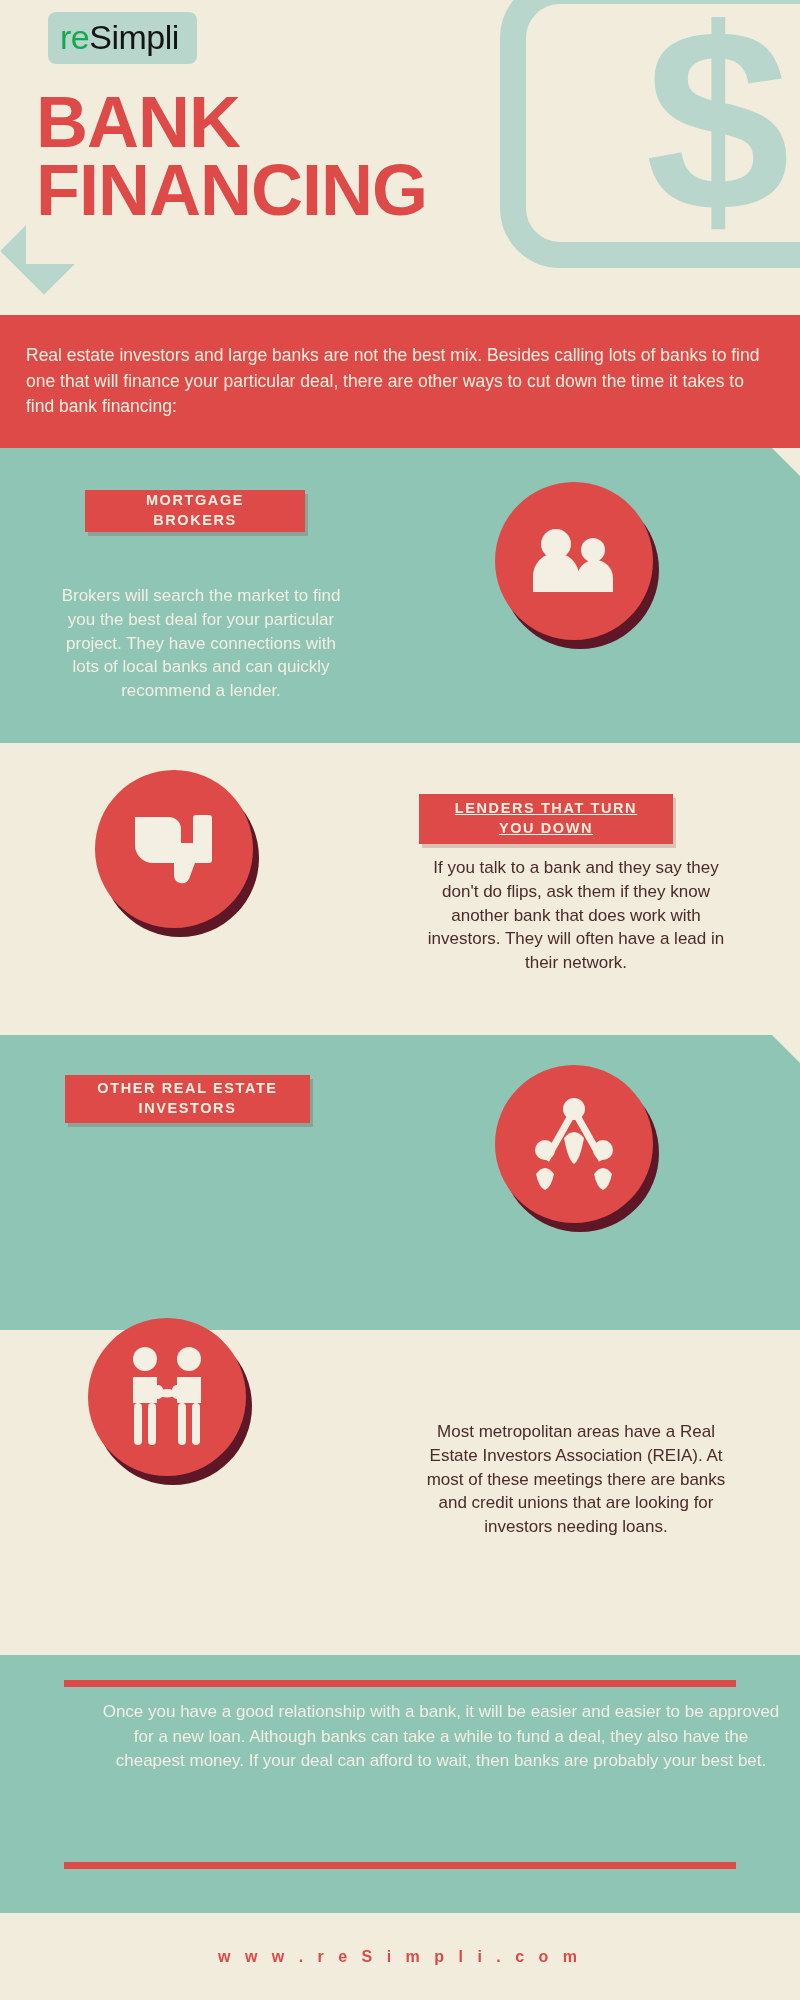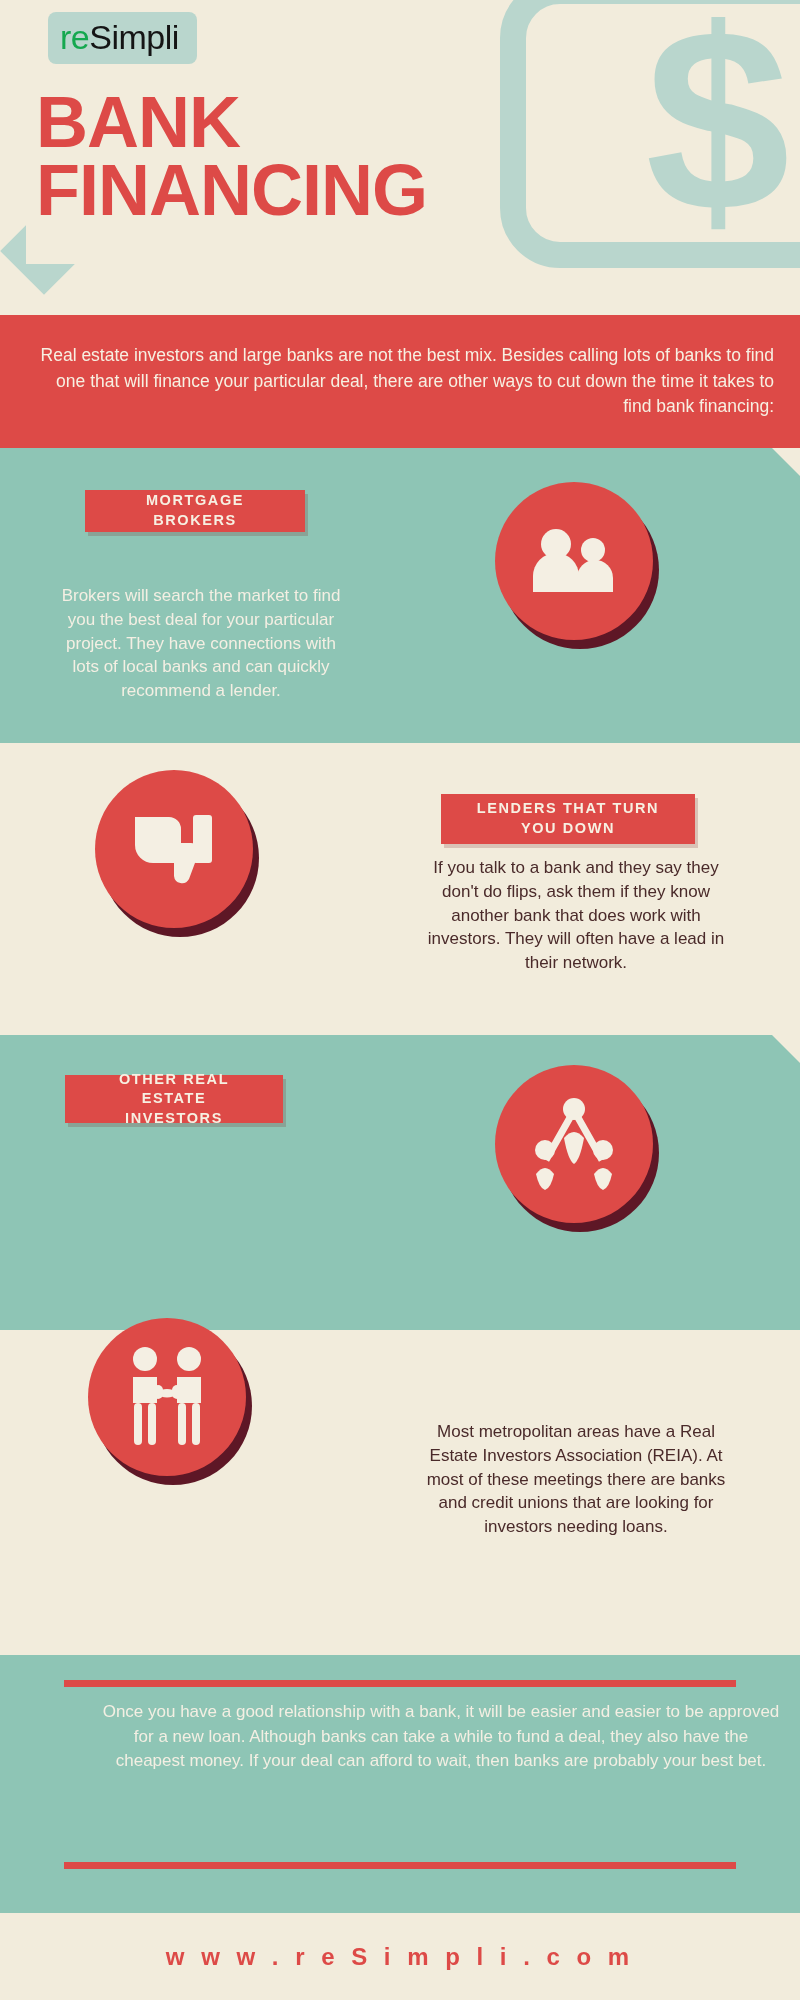--- a/index.html
+++ b/index.html
@@ -45,21 +45,21 @@
     font-size:72px; font-weight:bold; line-height:0.95;
     color:#dd4a47; letter-spacing:-1px; z-index:4;
   }
   .title .l2 { display:block; }
 
   
   .intro-band {
     position:absolute; left:0; top:315px; width:800px; height:133px;
     background:#dd4a47; color:#f7f0e2;
     display:flex; align-items:center; justify-content:center;
-    padding:0 26px; text-align:right;
+    padding:0 26px; text-align:left;
   }
   .intro-band p { font-size:17.5px; line-height:1.45; }
 
   
   .band { position:absolute; left:0; width:800px; }
   .band.teal { background:#8ec5b5; }
   .band.cream { background:#f2ecdc; }
   .notch {
     position:absolute; left:372px; width:0; height:0;
     border-left:38px solid transparent;
@@ -99,21 +99,21 @@
     position:absolute; left:60px; top:1700px; width:680px;
     text-align:center; color:#f4efe3; font-size:17px; line-height:1.45;margin-left:41px;
   }
 
   
   .footer {
     position:absolute; left:0; top:1913px; width:800px; height:87px; background:#f2ecdc;
     display:flex; align-items:center; justify-content:center;
   }
   .footer-url {
-    color:#dd4a47; font-size:24px; font-weight:bold; letter-spacing:5px;
+    color:#dd4a47; font-size:16px; font-weight:bold; letter-spacing:5px;
   }
 </style>
 </head>
 <body>
 
 <div class="page">
 
   <div class="header">
     <div class="dollar-bubble"></div>
     <div class="bubble-tail"></div>
@@ -154,30 +154,30 @@
 
   <div class="band cream" style="top:743px; height:292px;"></div>
 
   <div class="icon-circle" style="left:95px; top:770px;">
     <svg width="86" height="76" viewBox="0 0 86 76" aria-hidden="true">
       <path d="M4 6 H38 a12 12 0 0 1 12 12 v14 h10 a8 8 0 0 1 7.5 10.5 L58 68 a8 8 0 0 1 -15 -3 V52 H22 a18 18 0 0 1 -18 -18 Z" fill="#f4efe3"></path>
       <rect x="62" y="4" width="19" height="48" rx="3" fill="#f4efe3"></rect>
     </svg>
   </div>
 
-  <div class="label-box" style="left:441px; top:794px; width:254px; height:50px;">LENDERS THAT TURN YOU DOWN</div>
+  <div class="label-box" style="left:419px; top:794px; width:254px; height:50px;text-decoration:underline;">LENDERS THAT TURN YOU DOWN</div>
 
   <div class="body-text on-cream" style="left:418px; top:856px; width:300px;">If you talk to a bank and they say they don't do flips, ask them if they know another bank that does work with investors. They will often have a lead in their network.</div>
 
   <div class="band teal" style="top:1035px; height:295px;">
     <div class="corner-cut" style="top:0;"></div>
   </div>
   <div class="notch" style="top:1330px;"></div>
 
-  <div class="label-box" style="left:65px; top:1075px; width:218px; height:48px;">OTHER REAL ESTATE INVESTORS</div>
+  <div class="label-box" style="left:65px; top:1075px; width:245px; height:48px;">OTHER REAL ESTATE INVESTORS</div>
 
 
   <div class="icon-circle" style="left:495px; top:1065px;">
     <svg width="96" height="92" viewBox="0 0 96 92" aria-hidden="true">
       <path d="M46 16 L20 62 M50 16 L76 62" stroke="#f4efe3" stroke-width="7" fill="none"></path>
       <circle cx="48" cy="11" r="11" fill="#f4efe3"></circle>
       <path d="M38 40 q10 -12 20 0 q-4 22 -10 26 q-6 -4 -10 -26 Z" fill="#f4efe3"></path>
       <circle cx="19" cy="52" r="10" fill="#f4efe3"></circle>
       <path d="M10 76 q9 -12 18 0 q-3 14 -9 16 q-6 -2 -9 -16 Z" fill="#f4efe3"></path>
       <circle cx="77" cy="52" r="10" fill="#f4efe3"></circle>

